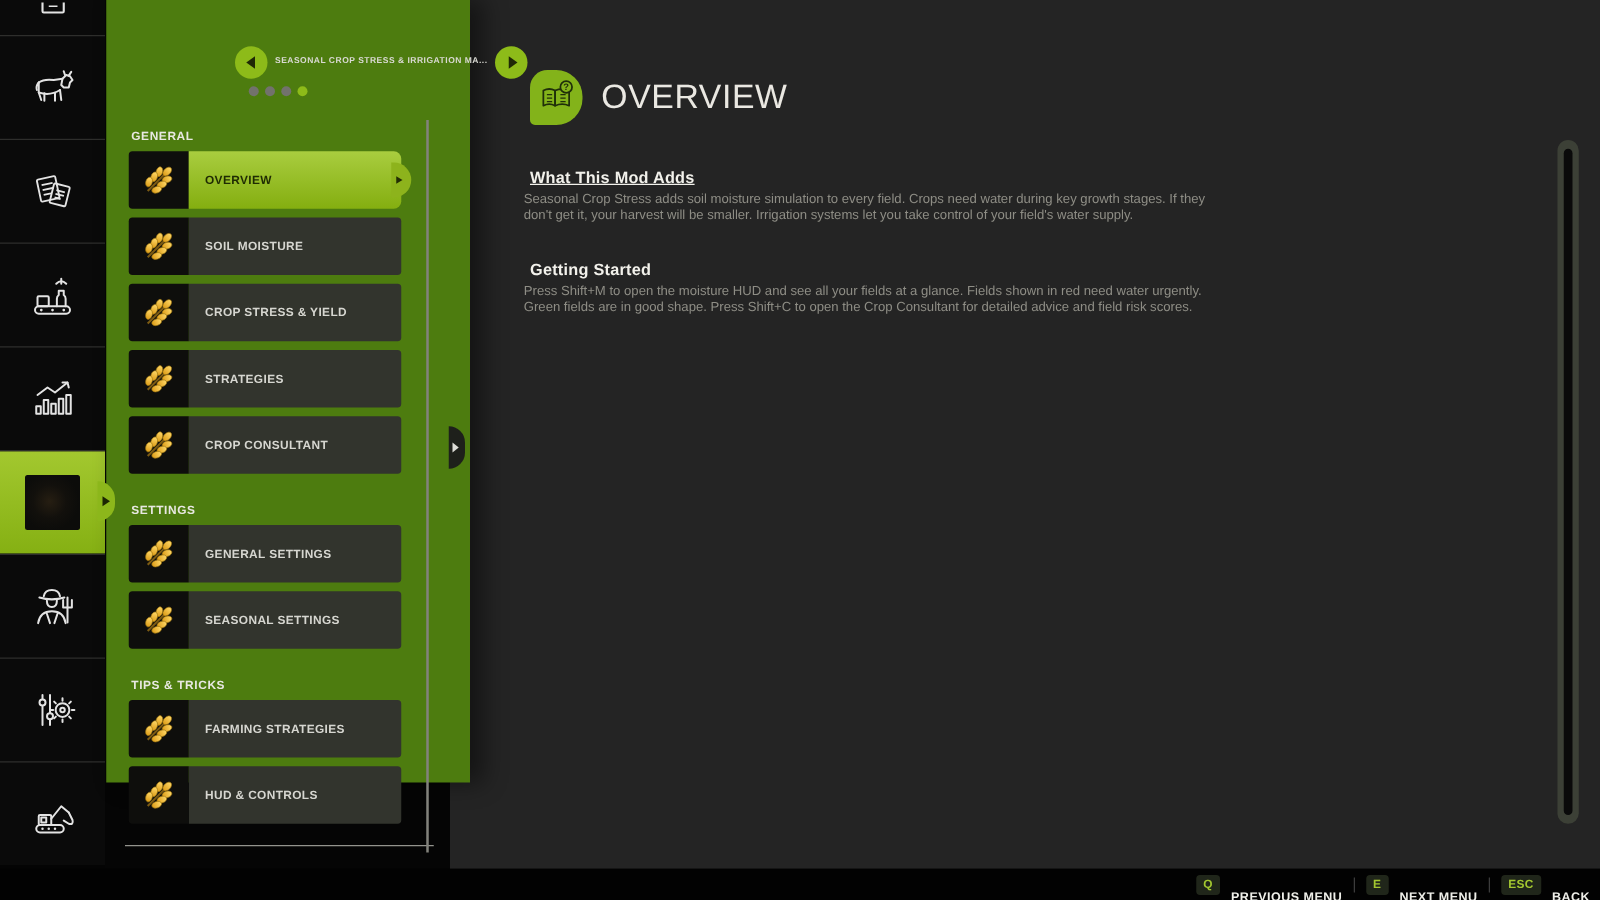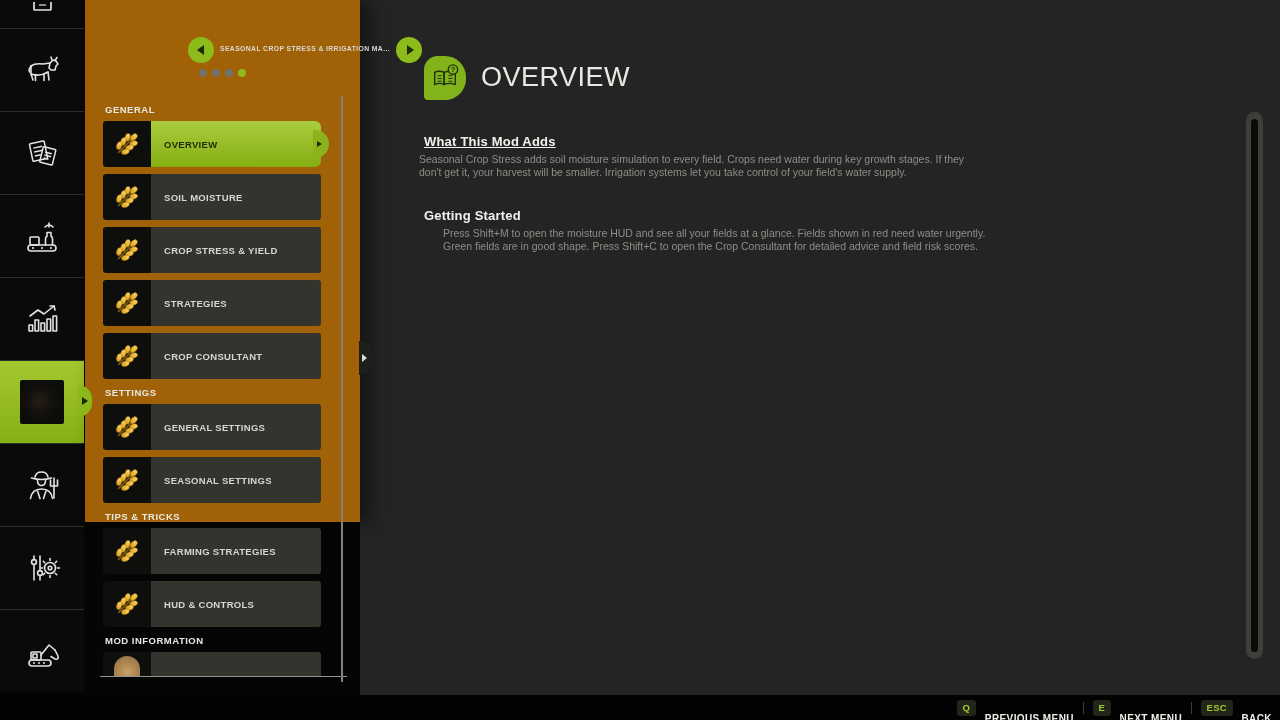--- a/index.html
+++ b/index.html
@@ -17,37 +17,37 @@
   .side-tab.first{top:0;height:28px;border-top:none;}
   .side-tab.selected{background:linear-gradient(180deg,#a3c82f,#85b013);}
   .side-tab svg{display:block;}
   .mod-square{width:44px;height:44px;background:#0d0d0b;border-radius:2px;
     background-image:radial-gradient(circle at 45% 48%, #261e12 0%, #12100c 40%, #0c0c0a 70%);}
   .side-tab-bump{position:absolute;left:78px;top:385px;width:14px;height:32px;background:#8cb71b;
     border-radius:0 16px 16px 0;z-index:4;}
   .side-tab-arrow{position:absolute;left:82px;top:397px;width:0;height:0;z-index:5;
     border-left:6px solid #1c2603;border-top:4.5px solid transparent;border-bottom:4.5px solid transparent;}
   
-  .panel{position:absolute;left:85px;top:0;width:275px;height:522px;background:#a16207;z-index:2;
-    box-shadow:10px 0 18px rgba(0,0,0,.45);}
+  .panel{position:absolute;left:85px;top:0;width:275px;height:626px;background:#4d7c0f;z-index:2;
+    box-shadow:10px 0 18px rgba(0,0,0,.45);padding-left:16px;}
   .nav-arrow{position:absolute;top:37px;width:26px;height:26px;border-radius:50%;background:#8dbb19;
     display:flex;align-items:center;justify-content:center;cursor:pointer;}
   .nav-arrow.left{left:103px;}
   .nav-arrow.right{left:311px;}
   .tri-left{width:0;height:0;border-right:7px solid #1f2906;border-top:5px solid transparent;border-bottom:5px solid transparent;margin-right:2px;}
   .tri-right{width:0;height:0;border-left:7px solid #1f2906;border-top:5px solid transparent;border-bottom:5px solid transparent;margin-left:2px;}
   .panel-title{position:absolute;left:132px;top:45px;width:176px;text-align:center;
     font-size:6.8px;font-weight:bold;color:#d9d9d3;letter-spacing:.4px;}
   .pager{position:absolute;left:0;top:69px;width:275px;display:flex;justify-content:center;gap:5px;}
   .dot{width:8px;height:8px;border-radius:50%;background:#72726c;}
   .dot.active{background:#8dbb19;}
   .menu-list{position:absolute;left:15px;top:96px;width:247px;height:580px;overflow:hidden;
     border-bottom:1px solid #93938d;}
   .section-label{margin:8px 0 6px 5px;font-size:9.5px;font-weight:bold;color:#e8e8e2;letter-spacing:.5px;}
-  .section-label.gap{margin-top:8px;}
+  .section-label.gap{margin-top:24px;}
   .menu-item{position:relative;display:flex;height:46px;width:218px;margin:0 0 7px 3px;cursor:pointer;}
   .tile{width:48px;height:46px;background:#0e0e0c;border-radius:3px 0 0 3px;flex:none;
     display:flex;align-items:center;justify-content:center;position:relative;overflow:hidden;}
   .item-body{flex:1;background:#32342d;border-radius:0 3px 3px 0;display:flex;align-items:center;padding-left:13px;}
   .item-label{font-size:9.5px;font-weight:bold;color:#d6d6d0;letter-spacing:.3px;}
   .menu-item.selected .item-body{background:linear-gradient(180deg,#a9cd3f,#84ae10);border-radius:0 6px 6px 0;position:relative;}
   .menu-item.selected .item-body::after{content:"";position:absolute;right:-8px;top:50%;transform:translateY(-50%);
     width:16px;height:28px;background:#8db31c;border-radius:0 14px 14px 0;}
   .menu-item.selected .item-label{color:#1f2b03;}
   .sel-arrow{position:absolute;right:-1px;top:50%;transform:translateY(-50%);width:0;height:0;z-index:1;
@@ -58,21 +58,21 @@
   .panel-notch{position:absolute;left:359px;top:341px;width:13px;height:34px;background:#1e201b;
     border-radius:0 17px 17px 0;z-index:3;}
   .panel-notch-arrow{position:absolute;left:362px;top:354px;width:0;height:0;z-index:4;
     border-left:5px solid #ddddd7;border-top:4px solid transparent;border-bottom:4px solid transparent;}
   
   .page-icon{position:absolute;left:424px;top:56px;width:42px;height:44px;background:#83b31a;
     border-radius:14px 21px 21px 4px;display:flex;align-items:center;justify-content:center;z-index:1;}
   .page-title{position:absolute;left:481px;top:62px;font-size:27px;font-weight:normal;color:#eae8e2;letter-spacing:.5px;z-index:1;}
   .content-section-heading{position:absolute;left:424px;font-size:13px;font-weight:bold;color:#f2f1eb;letter-spacing:.2px;z-index:1;}
   .content-body{position:absolute;left:419px;width:560px;font-size:10.5px;line-height:12.5px;color:#8e8d85;z-index:1;}
-  .h1-pos{top:134px;text-decoration:underline;} .b1-pos{top:153px;} .h2-pos{top:208px;} .b2-pos{top:227px;margin-left:24px;}
+  .h1-pos{top:134px;text-decoration:underline;} .b1-pos{top:153px;} .h2-pos{top:208px;} .b2-pos{top:227px;}
   .scroll-pill{position:absolute;left:1246px;top:112px;width:17px;height:547px;background:#3c4036;border-radius:9px;z-index:1;}
   .scroll-slot{position:absolute;left:5px;top:7px;width:7px;height:533px;background:#0a0a0a;border-radius:4px;}
   
   .hotbar{position:absolute;left:0;bottom:0;width:1280px;height:25px;background:#020202;z-index:6;
     display:flex;align-items:center;justify-content:flex-end;box-sizing:border-box;padding-right:8px;}
   .hot-entry{display:flex;align-items:center;gap:9px;cursor:pointer;}
   .key-badge{background:#20261a;color:#a3c730;font-size:9.5px;font-weight:bold;
     padding:2.5px 5.5px;border-radius:3px;letter-spacing:.3px;}
   .hot-label{color:#efefe9;font-size:10px;font-weight:bold;letter-spacing:.4px;margin-top:22px;}
   .hot-sep{width:1px;height:12px;background:#3c3c3c;margin:0 9px;}

